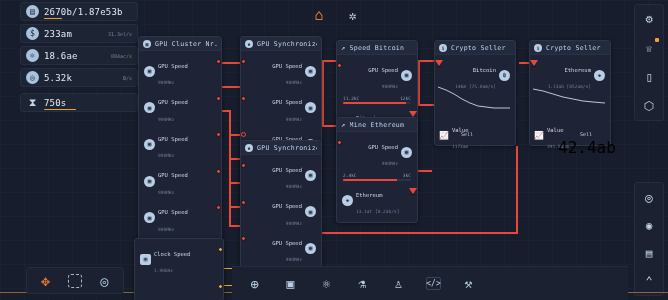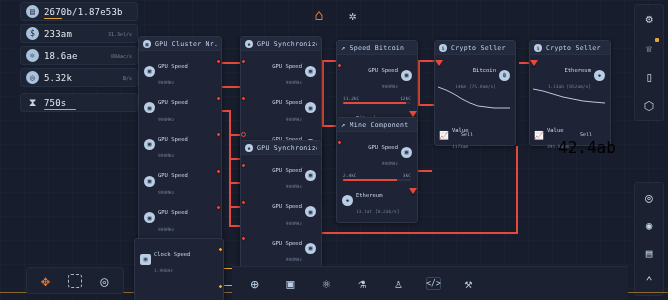--- a/index.html
+++ b/index.html
@@ -397,21 +397,21 @@
           <span class="s">2.76ab [78.4ab/s]</span>
         </span>
         <span class="dot" style="right:-3px;top:6px;border-radius:0;width:0;height:0;background:none;border-left:4px solid transparent;border-right:4px solid transparent;border-top:6px solid #e8483a"></span>
       </div>
     </div>
   </div>
 
   <div class="node" style="left:336px;top:117px;width:82px;">
     <div class="node-head">
       <span class="node-title" style="font-size:7px;color:#c3d2e6">↗</span>
-      <span class="node-title">Mine Component</span>
+      <span class="node-title">Mine Ethereum</span>
     </div>
     <div class="node-body">
       <div class="row row-r">
         <span class="dot" style="left:-3px;top:6px"></span>
         <span class="lbl">
           <span class="t">GPU Speed</span><br>
           <span class="s">900MHz</span>
         </span>
         <span class="ico">▦</span>
       </div>

